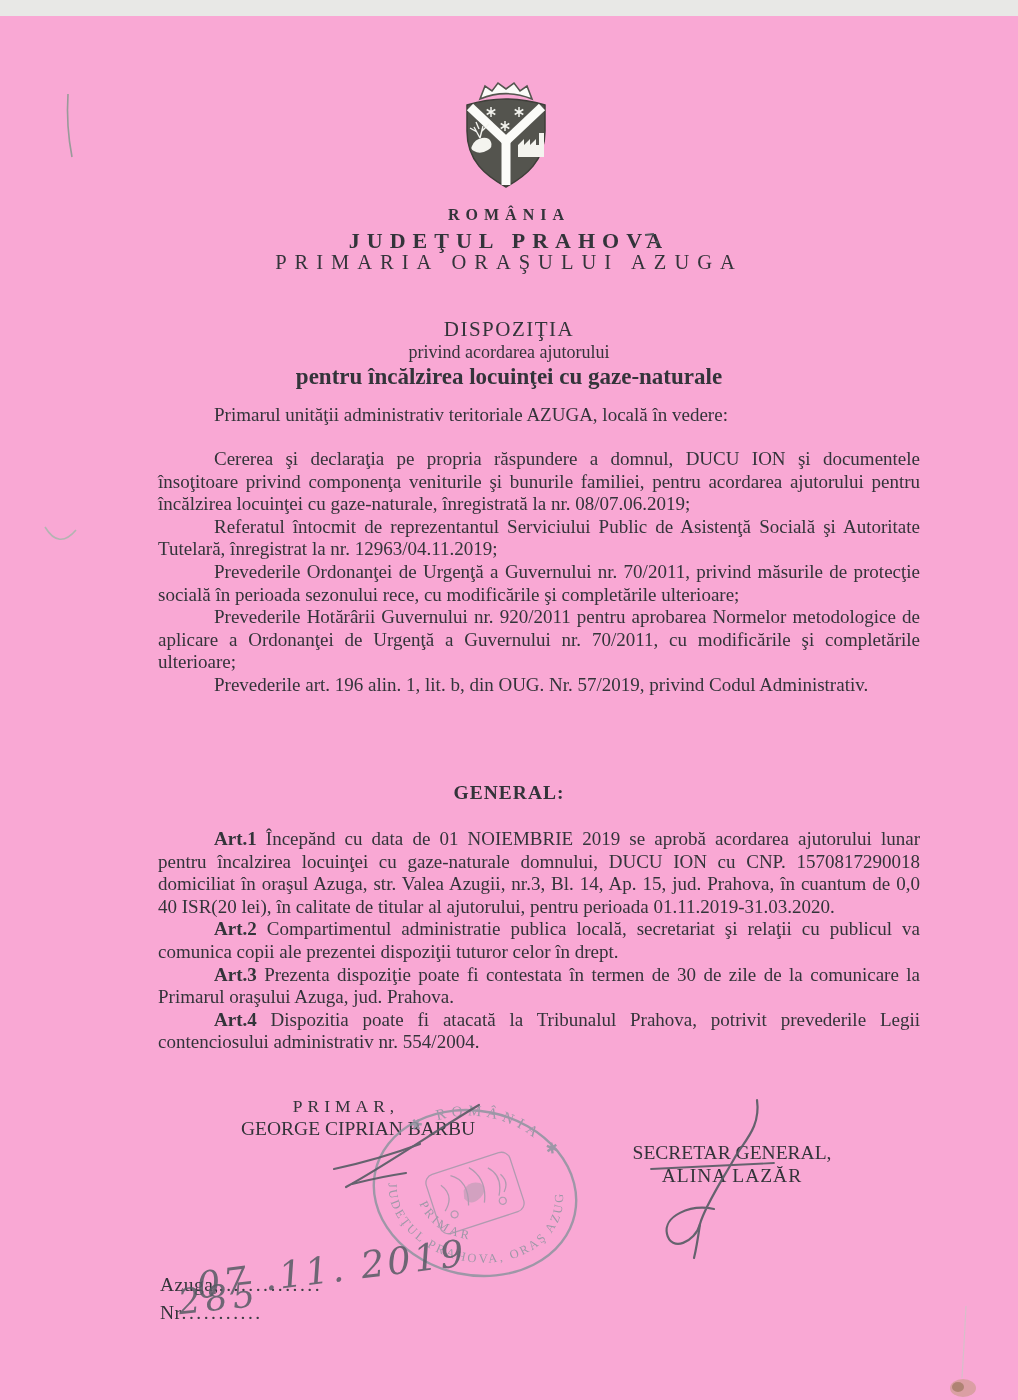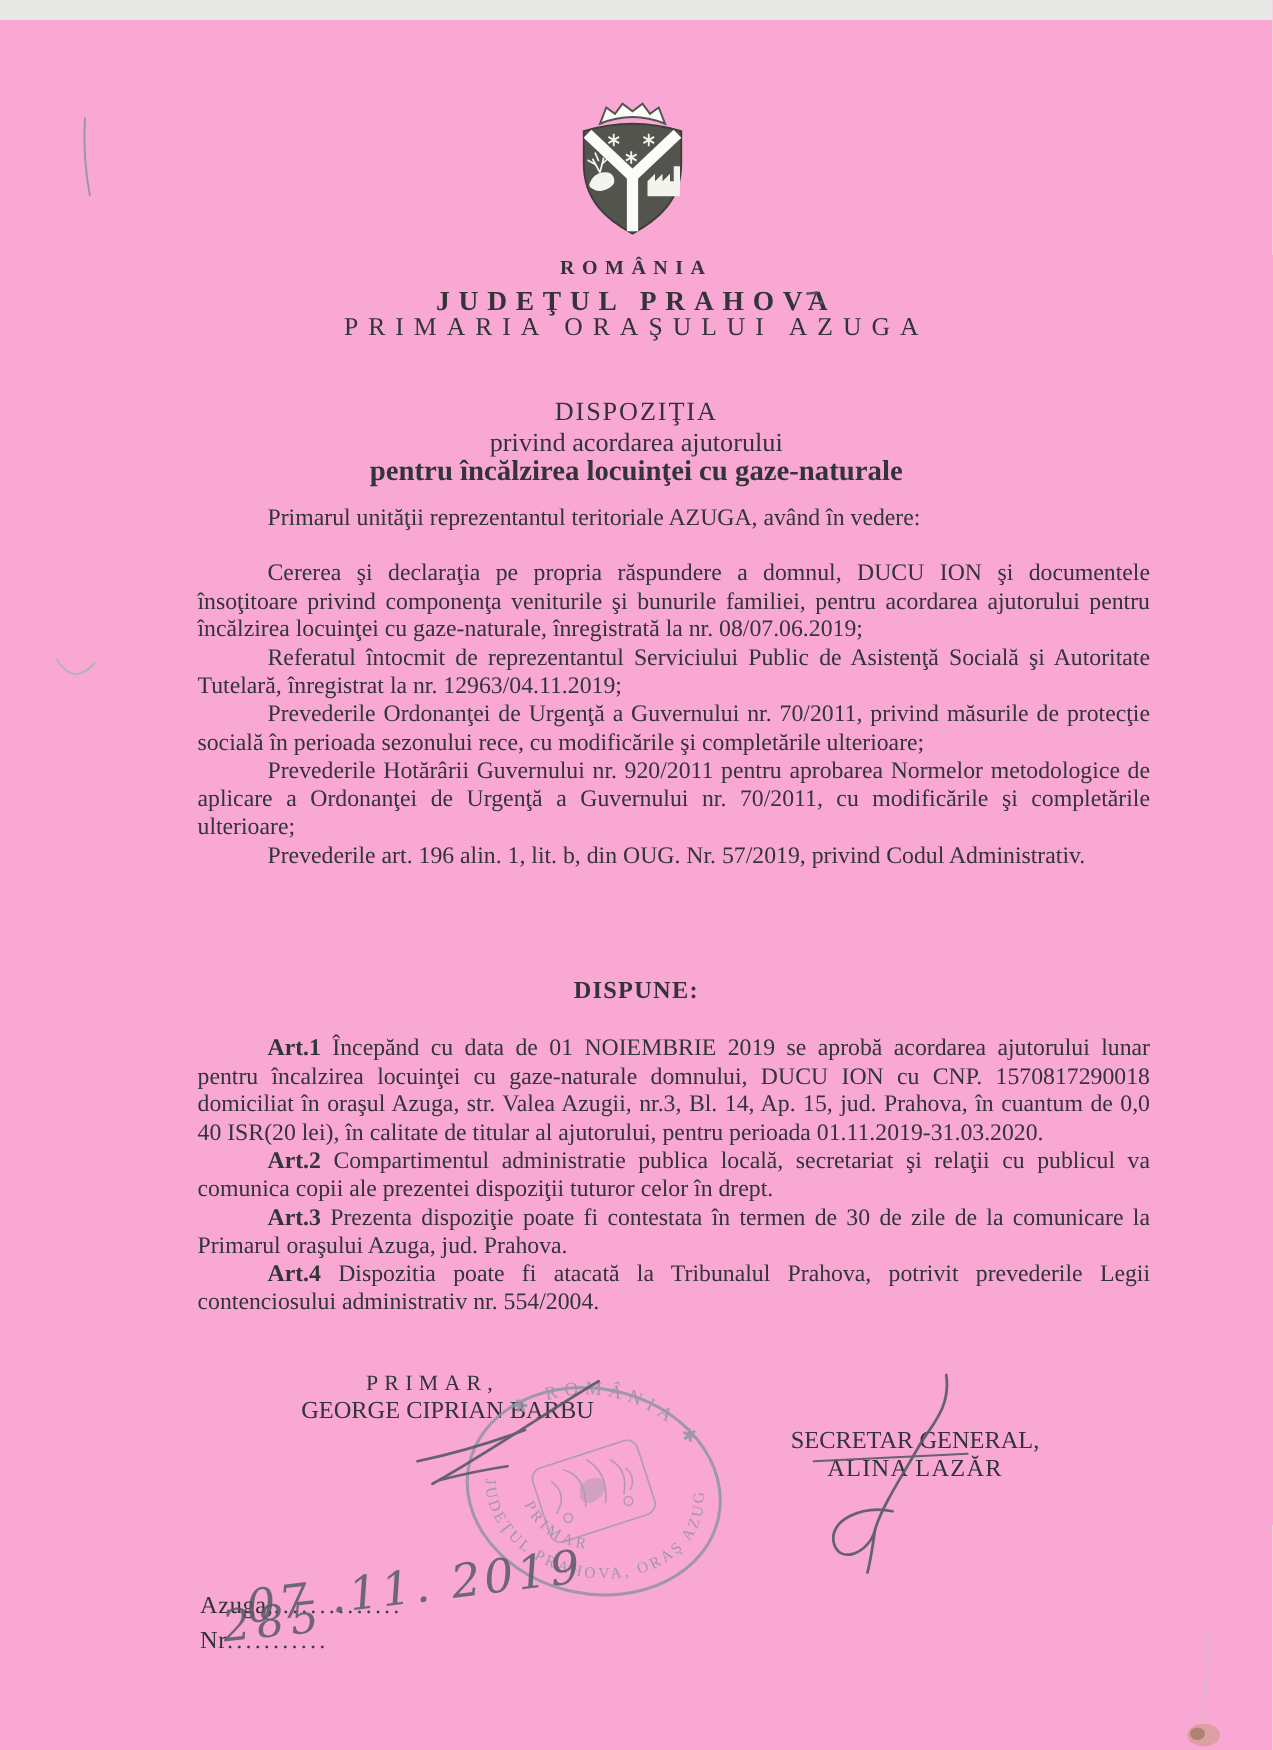--- a/index.html
+++ b/index.html
@@ -10,21 +10,21 @@
     color:#33343a;
   }
   .abs{position:absolute;}
   .center{left:0;width:1018px;text-align:center;}
   
   .country{top:190px;font-size:16px;font-weight:bold;letter-spacing:6px;}
   .county{top:212px;font-size:22px;font-weight:bold;letter-spacing:7px;}
   .institution{top:235px;font-size:20.5px;font-weight:normal;letter-spacing:8px;}
   
   .title-main{top:301px;font-size:21px;font-weight:normal;letter-spacing:1.5px;}
-  .title-sub1{top:326px;font-size:21px;}
+  .title-sub1{top:326px;font-size:18px;}
   .title-sub2{top:348px;font-size:23px;font-weight:bold;}
   
   .bodycol{left:158px;width:762px;font-size:19px;line-height:22.6px;text-align:justify;}
   .intro{top:388px;}
   .preamble{top:432px;}
   .articles{top:812px;}
   .bodycol p{margin:0;text-indent:56px;}
   .dispune{top:766px;font-size:19.5px;font-weight:bold;letter-spacing:1px;}
   .art-label{font-weight:bold;}
   
@@ -86,32 +86,32 @@
 
   <div class="abs center country">ROMÂNIA</div>
   <div class="abs center county">JUDEŢUL PRAHOVA</div>
   <div class="abs center institution">PRIMARIA ORAŞULUI AZUGA</div>
 
   <div class="abs center title-main">DISPOZIŢIA</div>
   <div class="abs center title-sub1">privind acordarea ajutorului</div>
   <div class="abs center title-sub2">pentru încălzirea locuinţei cu gaze-naturale</div>
 
   <div class="abs bodycol intro">
-    <p>Primarul unităţii reprezentantul teritoriale AZUGA, având în vedere:</p>
+    <p>Primarul unităţii administrativ teritoriale AZUGA, locală în vedere:</p>
   </div>
 
   <div class="abs bodycol preamble">
     <p>Cererea şi declaraţia pe propria răspundere a domnul, DUCU ION şi documentele însoţitoare privind componenţa veniturile şi bunurile familiei, pentru acordarea ajutorului pentru încălzirea locuinţei cu gaze-naturale, înregistrată la nr. 08/07.06.2019;</p>
     <p>Referatul întocmit de reprezentantul Serviciului Public de Asistenţă Socială şi Autoritate Tutelară, înregistrat la nr. 12963/04.11.2019;</p>
     <p>Prevederile Ordonanţei de Urgenţă a Guvernului nr. 70/2011, privind măsurile de protecţie socială în perioada sezonului rece, cu modificările şi completările ulterioare;</p>
     <p>Prevederile Hotărârii Guvernului nr. 920/2011 pentru aprobarea Normelor metodologice de aplicare a Ordonanţei de Urgenţă a Guvernului nr. 70/2011, cu modificările şi completările ulterioare;</p>
     <p>Prevederile art. 196 alin. 1, lit. b, din OUG. Nr. 57/2019, privind Codul Administrativ.</p>
   </div>
 
-  <div class="abs center dispune">DISPUNE:</div>
+  <div class="abs center dispune">GENERAL:</div>
 
   <div class="abs bodycol articles">
     <p><span class="art-label">Art.1</span> <span>Începănd cu data de 01 NOIEMBRIE 2019 se aprobă acordarea ajutorului lunar pentru încalzirea locuinţei cu gaze-naturale domnului, DUCU ION cu CNP. 1570817290018 domiciliat în oraşul Azuga, str. Valea Azugii, nr.3, Bl. 14, Ap. 15, jud. Prahova, în cuantum de 0,0 40 ISR(20 lei), în calitate de titular al ajutorului, pentru perioada 01.11.2019-31.03.2020.</span></p>
     <p><span class="art-label">Art.2</span> <span>Compartimentul administratie publica locală, secretariat şi relaţii cu publicul va comunica copii ale prezentei dispoziţii tuturor celor în drept.</span></p>
     <p><span class="art-label">Art.3</span> <span>Prezenta dispoziţie poate fi contestata în termen de 30 de zile de la comunicare la Primarul oraşului Azuga, jud. Prahova.</span></p>
     <p><span class="art-label">Art.4</span> <span>Dispozitia poate fi atacată la Tribunalul Prahova, potrivit prevederile Legii contenciosului administrativ nr. 554/2004.</span></p>
   </div>
 
   <div class="abs sig sig-left-title">PRIMAR,</div>
   <div class="abs sig sig-left-name">GEORGE CIPRIAN BARBU</div>

